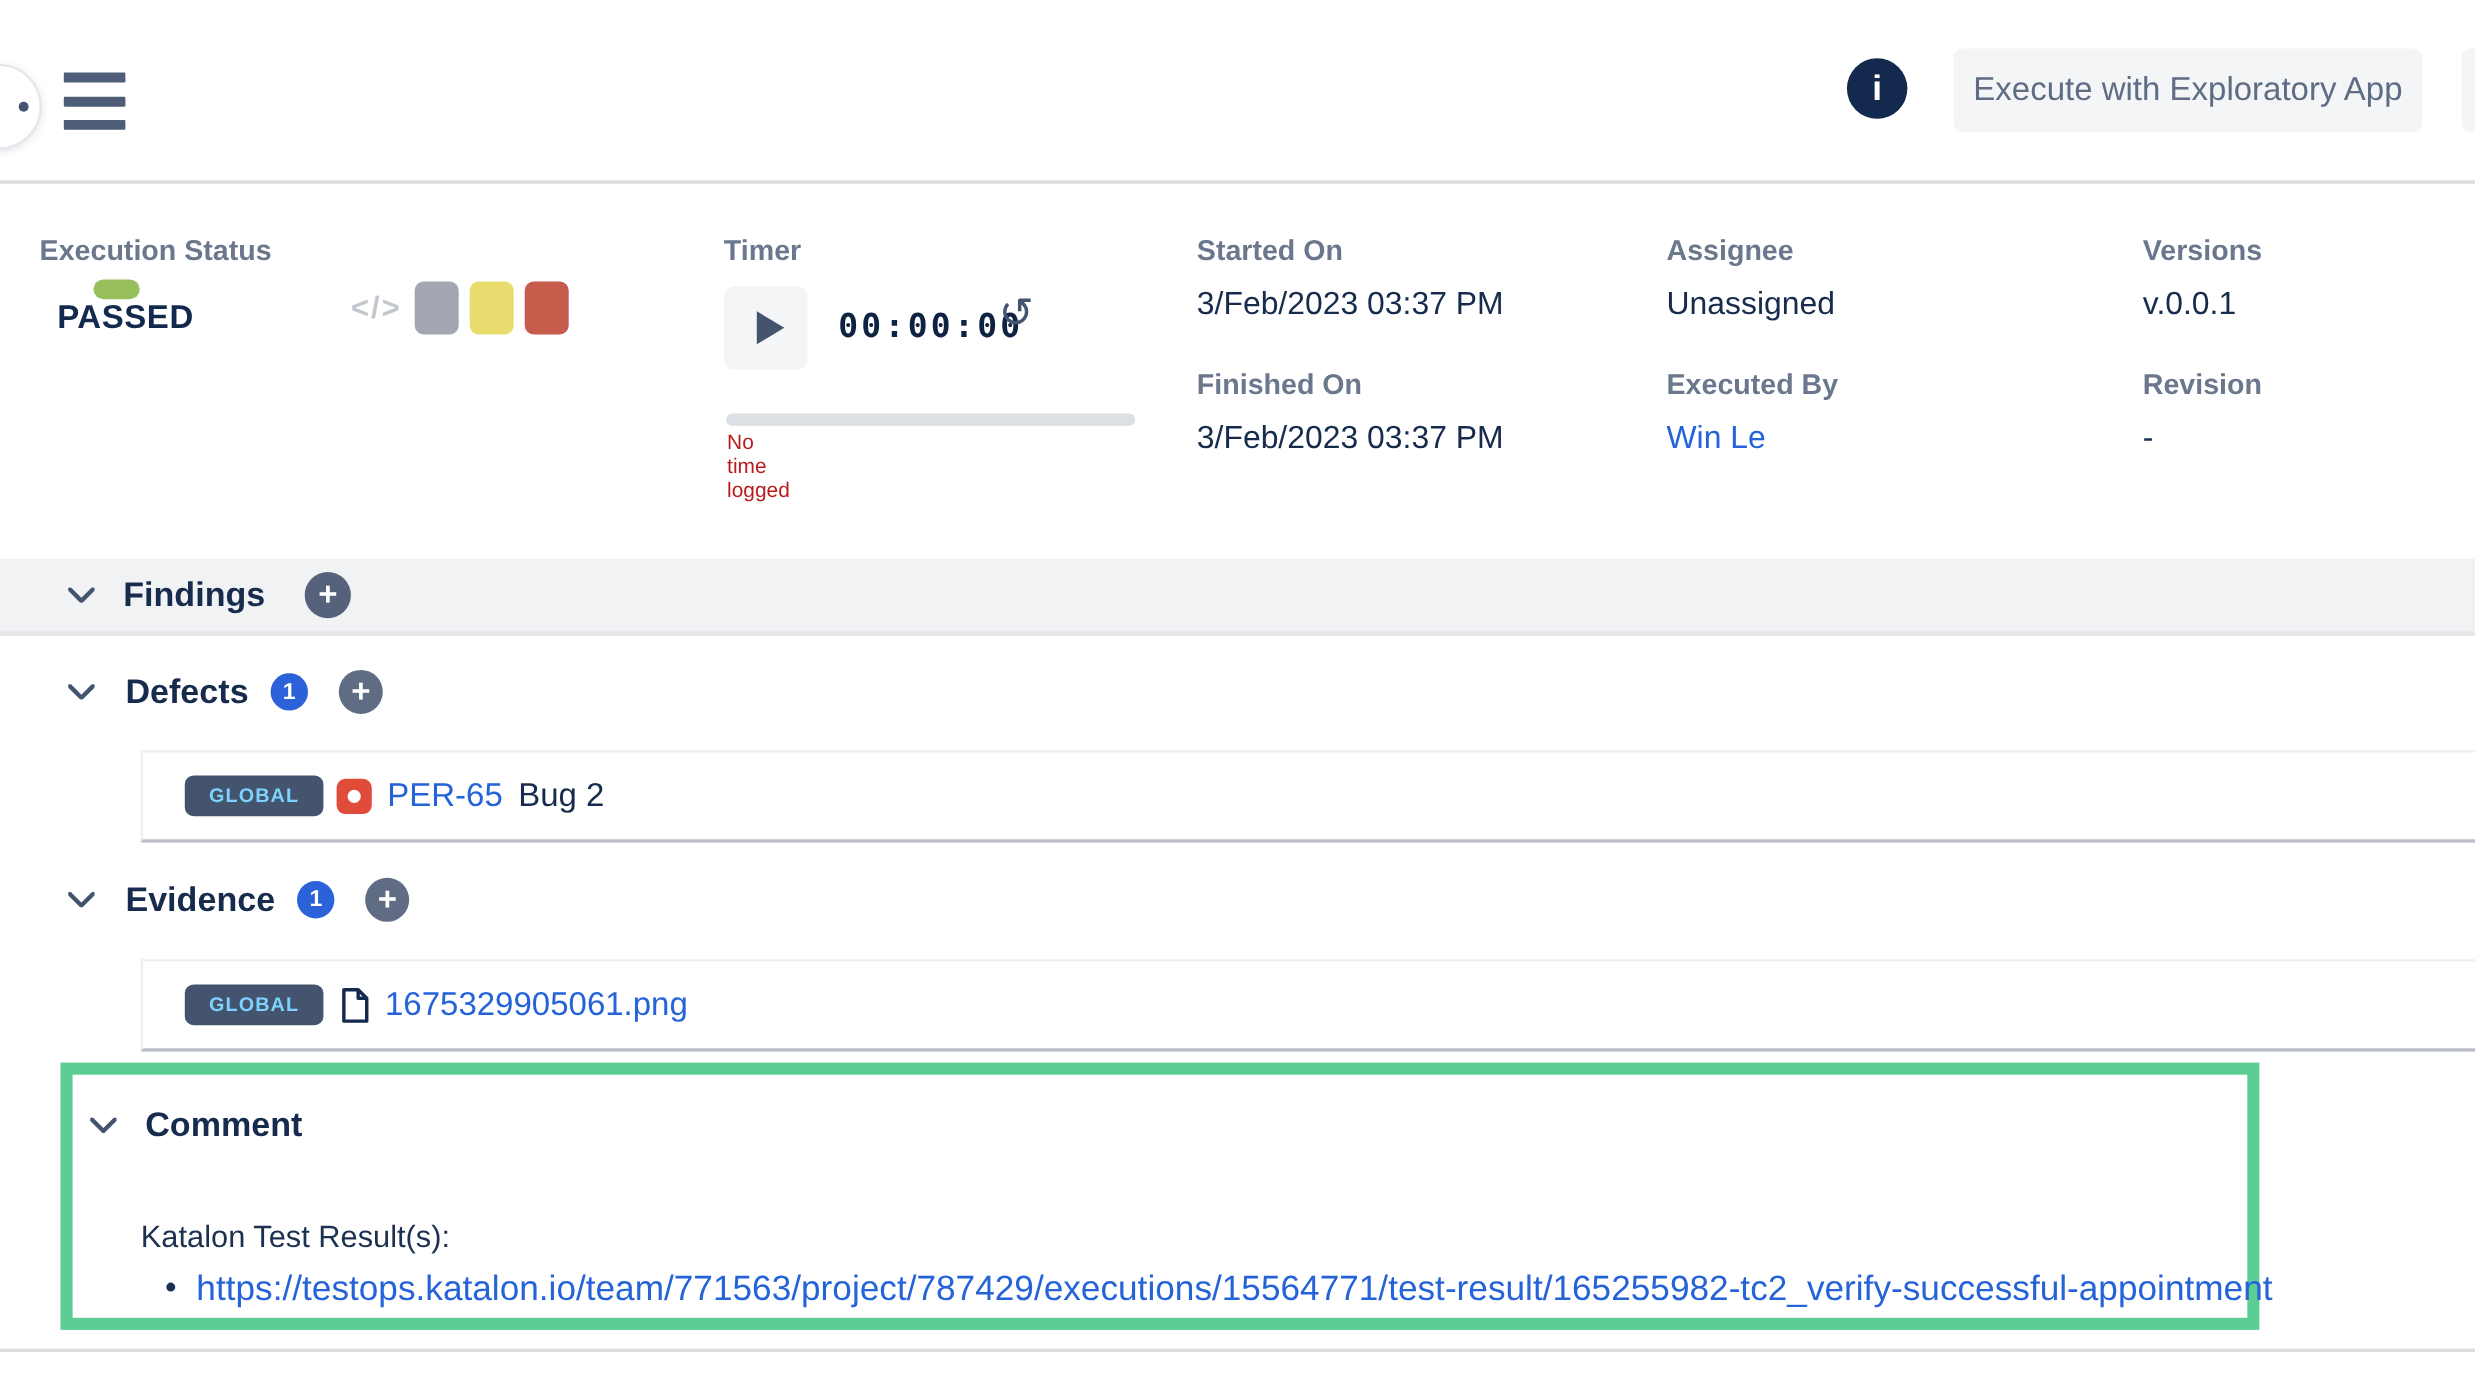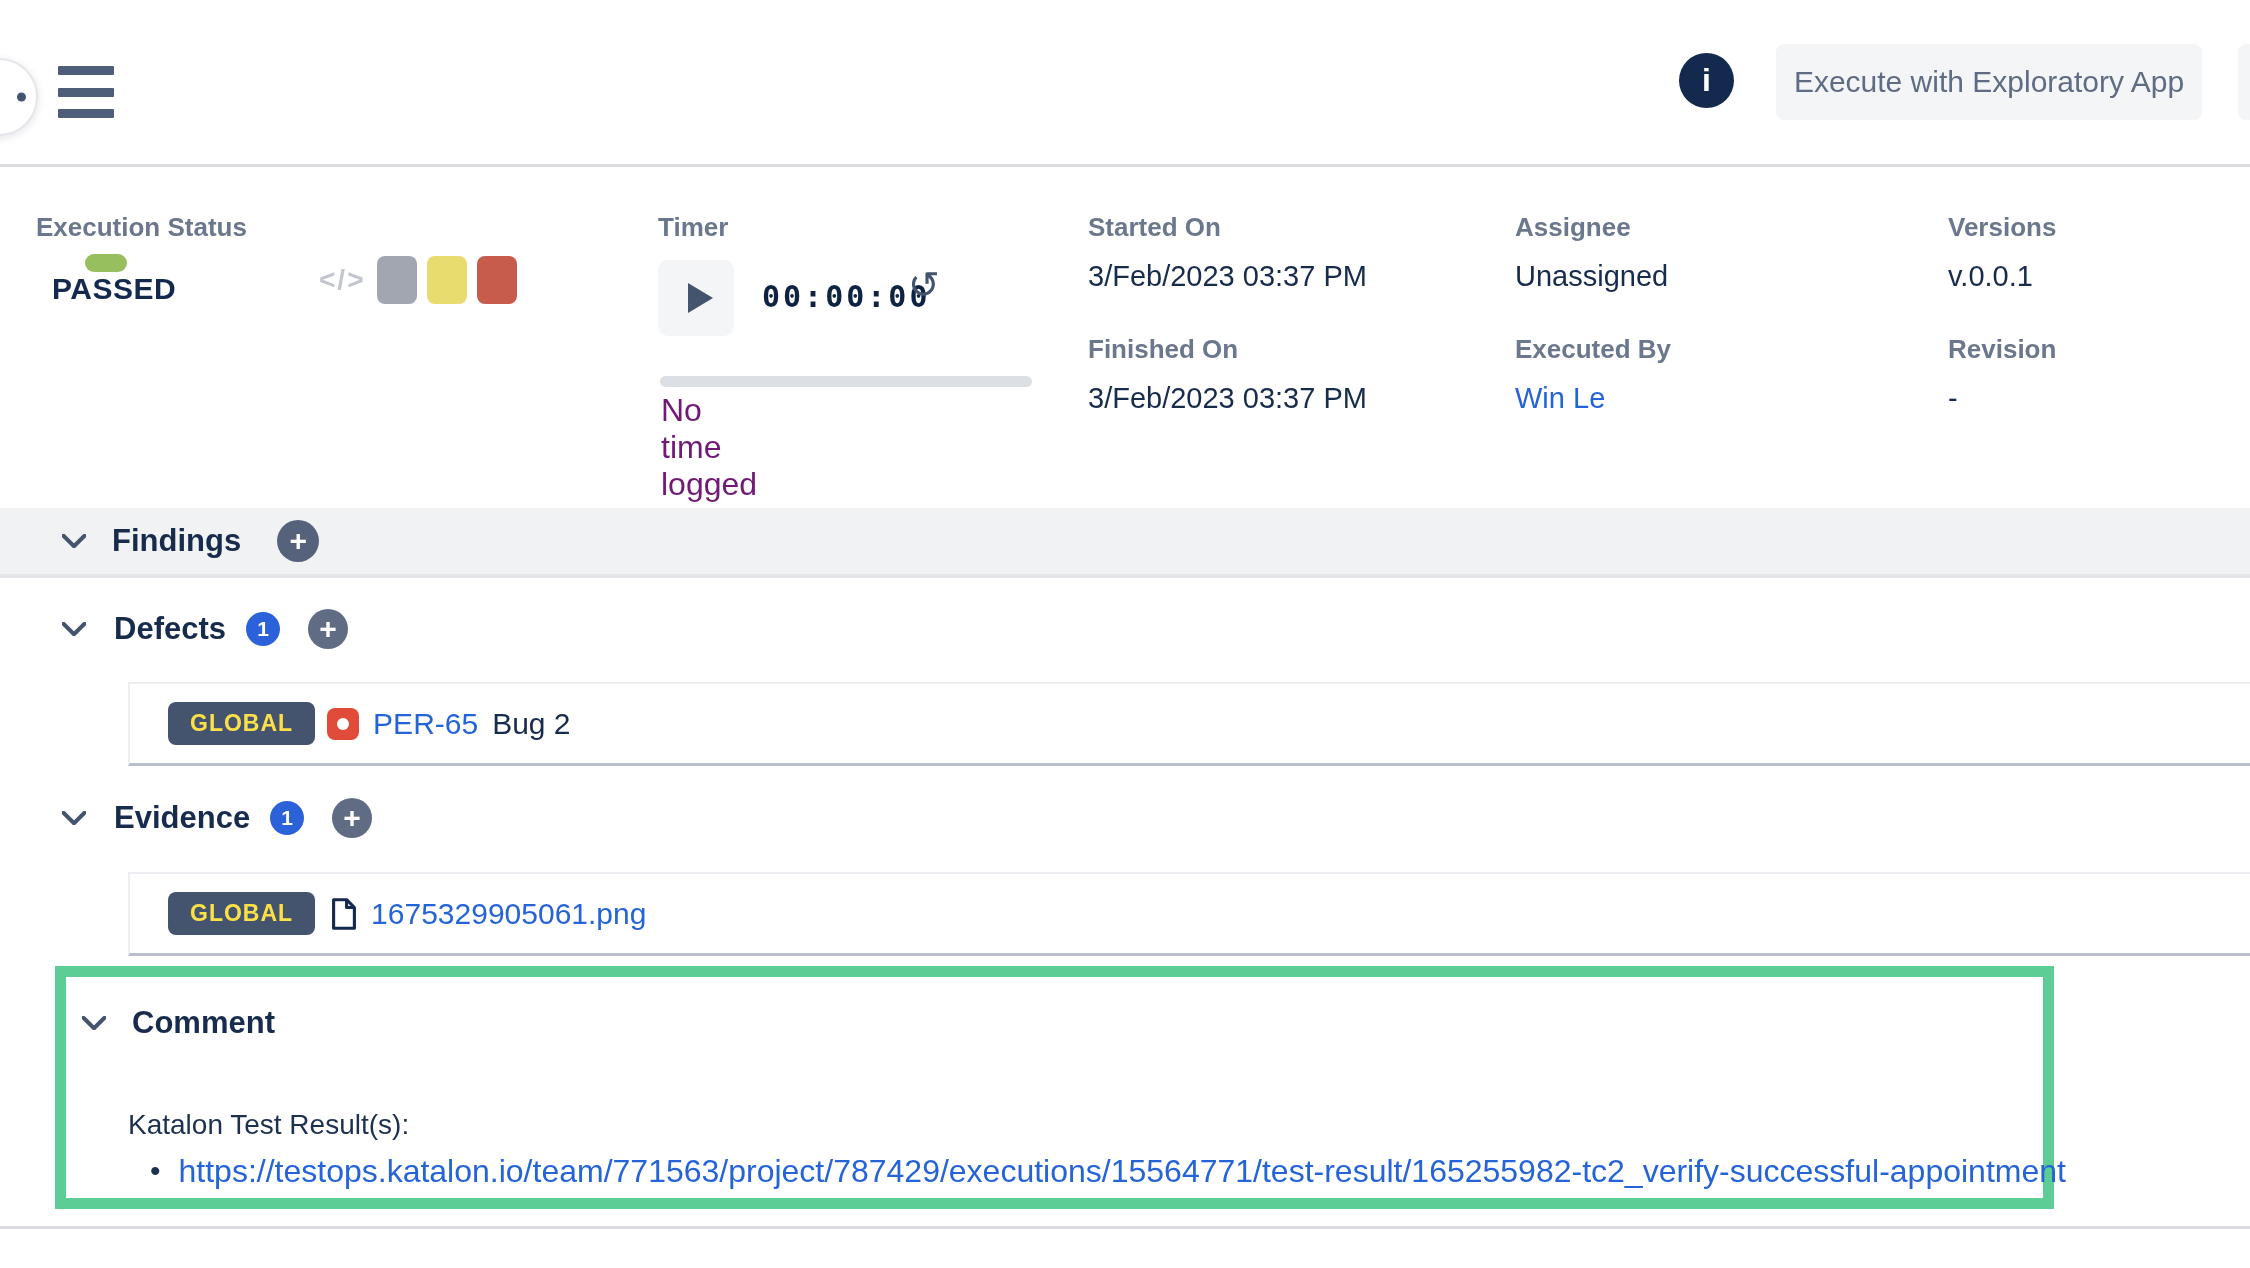--- a/index.html
+++ b/index.html
@@ -45,21 +45,21 @@
 
   .play-btn{position:absolute;left:0;top:94px;width:76px;height:76px;background:var(--button-bg,#F4F5F7);
             border-radius:10px;display:flex;align-items:center;justify-content:center;cursor:pointer;}
   .play-tri{width:0;height:0;border-left:25px solid #44546F;border-top:15px solid transparent;
             border-bottom:15px solid transparent;margin-left:8px;}
   .timer-value{position:absolute;left:104px;top:113px;font-family:"DejaVu Sans Mono",monospace;
                font-size:30px;font-weight:700;color:#0E2242;letter-spacing:3px;}
   .reset-btn{position:absolute;left:250px;top:100px;font-size:38px;color:#44546F;cursor:pointer;line-height:1;}
   .progress{position:absolute;left:2px;top:210px;width:372px;height:11px;border-radius:6px;
             background:var(--track-gray,#DCDFE3);}
-  .timer-note{position:absolute;left:3px;top:226px;font-size:32px;color:#701a75;}
+  .timer-note{position:absolute;left:3px;top:226px;font-size:19px;color:#b91c1c;}
 
   
   .findings-bar{position:absolute;left:0;right:0;top:508px;height:70px;background:var(--bar-bg,#F1F2F4);
                 border-bottom:4px solid #E4E6EA;box-sizing:border-box;display:flex;align-items:center;padding-left:62px;}
   .chev{flex:none;cursor:pointer;display:block;}
   .findings-title{margin-left:26px;font-size:31px;font-weight:700;color:var(--navy,#172B4D);}
   .chip-row{margin-left:44px;display:flex;gap:28px;}
   .chip{background:var(--chip-bg,#DDDFE4);color:var(--slate,#44546F);font-size:22px;font-weight:700;
         letter-spacing:.5px;padding:9px 16px;border-radius:5px;cursor:pointer;white-space:nowrap;}
   .plus{width:42px;height:42px;border-radius:50%;background:var(--plus-gray,#5F6C83);color:#fff;
@@ -70,21 +70,21 @@
   .sub-head.defects{top:606px;} .sub-head.evidence{top:795px;}
   .sub-title{margin-left:28px;font-size:31px;font-weight:700;color:var(--navy,#172B4D);}
   .count{margin-left:20px;width:34px;height:34px;border-radius:50%;background:var(--count-blue,#2B61D9);
          color:#fff;font-size:21px;font-weight:700;display:flex;align-items:center;justify-content:center;}
   .sub-head .plus{margin-left:28px;width:40px;height:40px;}
 
   .item-card{position:absolute;left:128px;right:0;height:84px;background:#fff;box-sizing:border-box;
              border-top:2px solid var(--card-border-light,#EDEEF1);border-left:2px solid var(--card-border-light,#EDEEF1);
              border-bottom:3px solid var(--card-border-dark,#B9BECA);display:flex;align-items:center;padding-left:38px;}
   .card-defect{top:682px;} .card-evidence{top:872px;}
-  .scope-pill{background:var(--slate,#44546F);color:#fde047;font-size:23px;font-weight:700;letter-spacing:1px;
+  .scope-pill{background:var(--slate,#44546F);color:#7dd3fc;font-size:18px;font-weight:700;letter-spacing:1px;
               padding:8px 22px;border-radius:8px;}
   .bug-icon{margin-left:12px;width:32px;height:32px;border-radius:8px;background:var(--bug-red,#E14C3A);position:relative;}
   .bug-icon i{position:absolute;left:50%;top:50%;width:12px;height:12px;margin:-6px 0 0 -6px;
               border-radius:50%;background:#fff;}
   .issue-key{margin-left:14px;font-size:30px;}
   .issue-summary{margin-left:14px;font-size:30px;color:var(--navy,#172B4D);}
   .file-icon{margin-left:16px;display:block;}
   .file-name{margin-left:14px;font-size:30px;}
 
   

